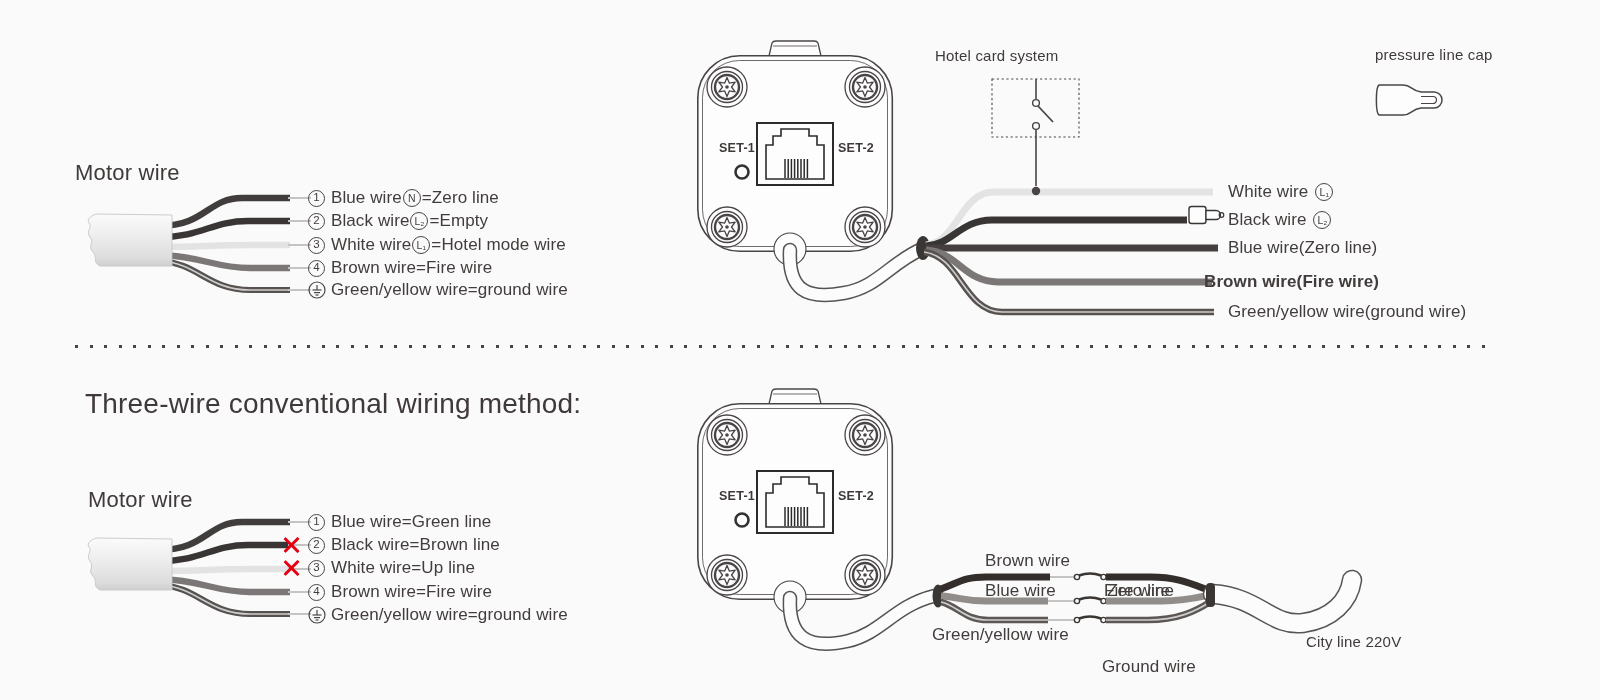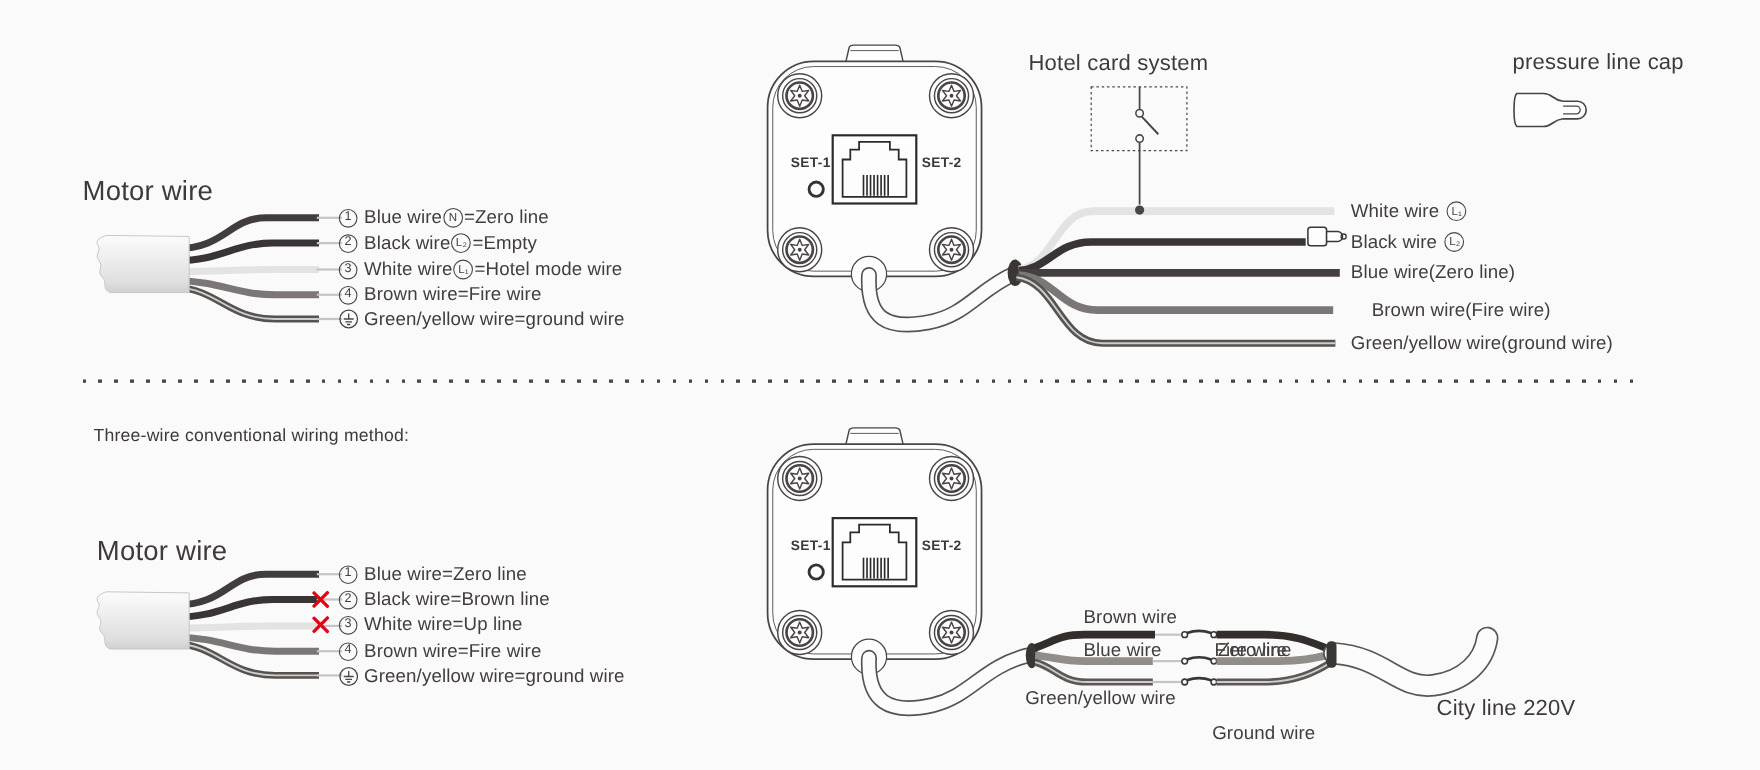--- a/index.html
+++ b/index.html
@@ -1,23 +1,23 @@
 <!DOCTYPE html>
 <html><head>
 <meta charset="utf-8">
 <style>
   html,body{margin:0;padding:0;background:#fafafa;}
   .stage{position:relative;width:1600px;height:700px;background:#fafafa;overflow:hidden;
          font-family:"Liberation Sans","DejaVu Sans",sans-serif;color:#3f3a39;}
   svg.art{position:absolute;left:0;top:0;}
   .abs{position:absolute;white-space:nowrap;}
   .h1{font-size:23px;letter-spacing:.2px;}
-  .h1b{font-size:16px;letter-spacing:.2px;}
-  .h2{font-size:25px;letter-spacing:.2px;}
-  .h3{font-size:20px;letter-spacing:.2px;}
+  .h1b{font-size:28px;letter-spacing:.2px;}
+  .h2{font-size:22px;letter-spacing:.2px;}
+  .h3{font-size:15px;letter-spacing:.2px;}
   .row{position:absolute;display:flex;align-items:center;height:22px;font-size:17px;
        letter-spacing:.1px;white-space:nowrap;color:#423d3c;}
   .badge{display:inline-flex;width:17px;height:17px;border:1.2px solid #4a4545;border-radius:50%;
          align-items:center;justify-content:center;font-size:11.5px;line-height:1;
          margin-right:6px;flex:none;box-sizing:border-box;color:#423d3c;}
   .sym{display:inline-flex;width:18px;height:18px;border:1.2px solid #4a4545;border-radius:50%;
        align-items:center;justify-content:center;font-size:10.5px;line-height:1;
        margin:0 1px;flex:none;box-sizing:border-box;}
   .sym.after{margin-left:7px;}
   .gbadge{width:18px;height:18px;margin-right:5px;flex:none;}
@@ -225,35 +225,35 @@
   <span>White wire</span>
   <span class="sym after">L₁</span>
 </div>
 <div class="row" style="left:1228px;top:209px;">
   <span>Black wire</span>
   <span class="sym after">L₂</span>
 </div>
 <div class="row" style="left:1228px;top:237px;">
   <span>Blue wire(Zero line)</span>
 </div>
-<div class="row" style="left:1247px;top:271px;">
+<div class="row" style="left:1204px;top:271px;font-weight:bold;">
   <span>Brown wire(Fire wire)</span>
 </div>
 <div class="row" style="left:1228px;top:301px;">
   <span>Green/yellow wire(ground wire)</span>
 </div>
 
 <div class="dots"></div>
 
 <div class="abs h1b" style="left:85px;top:388px;">Three-wire conventional wiring method:</div>
 <div class="abs h2" style="left:88px;top:487px;">Motor wire</div>
 
 <div class="row" style="left:308px;top:511px;">
   <span class="badge">1</span>
-  <span>Blue wire=Zero line</span>
+  <span>Blue wire=Green line</span>
 </div>
 <span class="xmark" style="left:281px;top:534px;"></span>
 <div class="row" style="left:308px;top:534px;">
   <span class="badge">2</span>
   <span>Black wire=Brown line</span>
 </div>
 <span class="xmark" style="left:281px;top:557px;"></span>
 <div class="row" style="left:308px;top:557px;">
   <span class="badge">3</span>
   <span>White wire=Up line</span>

